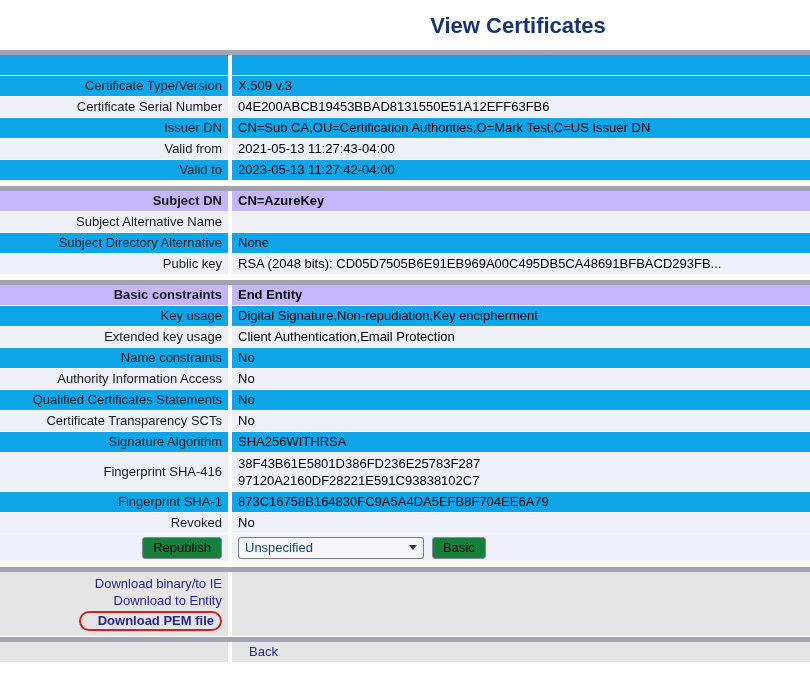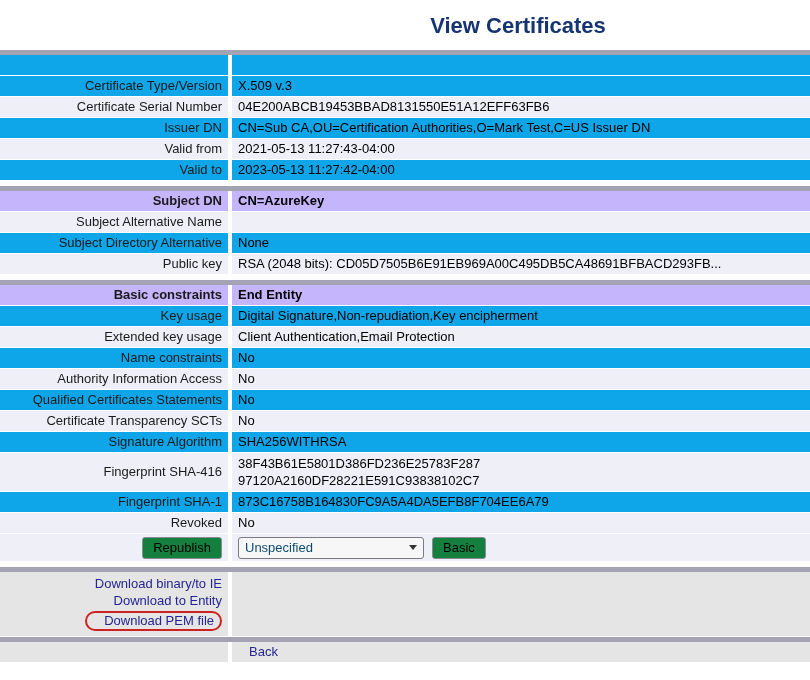--- a/index.html
+++ b/index.html
@@ -103,20 +103,21 @@
     padding-left: 11px;
   }
   td.downloads { padding-top: 4px; padding-bottom: 4px; }
   .dl-line { line-height: 16px; margin: 0 0 1px 0; }
   .pem-oval {
     display: inline-block;
     border: 2px solid #CC2222;
     border-radius: 10px;
     padding: 0 6px;
     margin-top: 1px;
+    font-weight: bold;
   }
 </style>
 </head>
 <body>
 
 <div class="page">
   <div class="title">View Certificates</div>
 
   <table class="cert">
     <colgroup>

